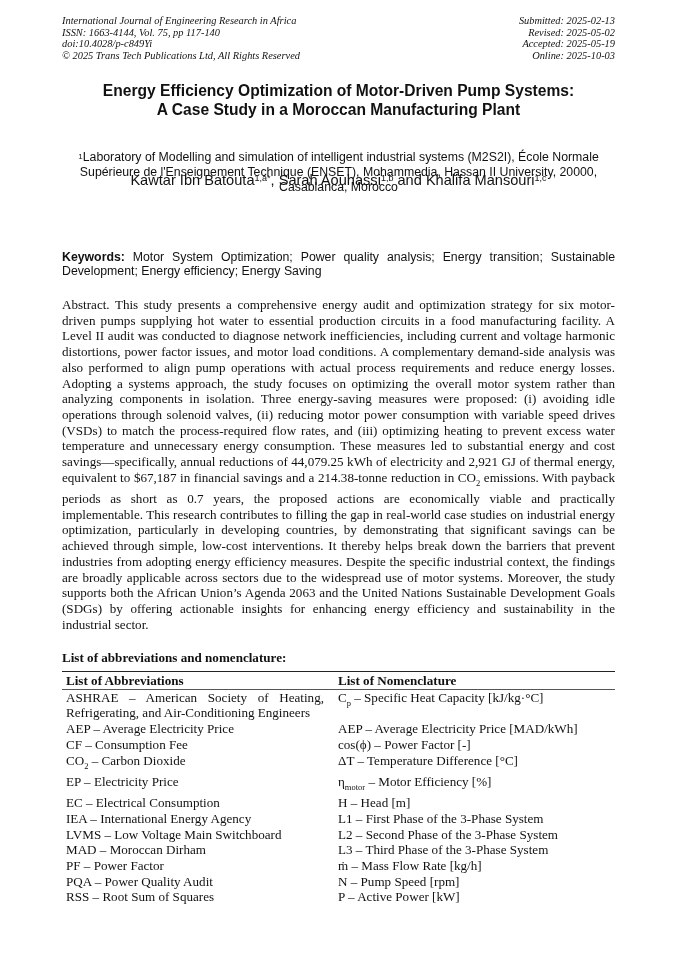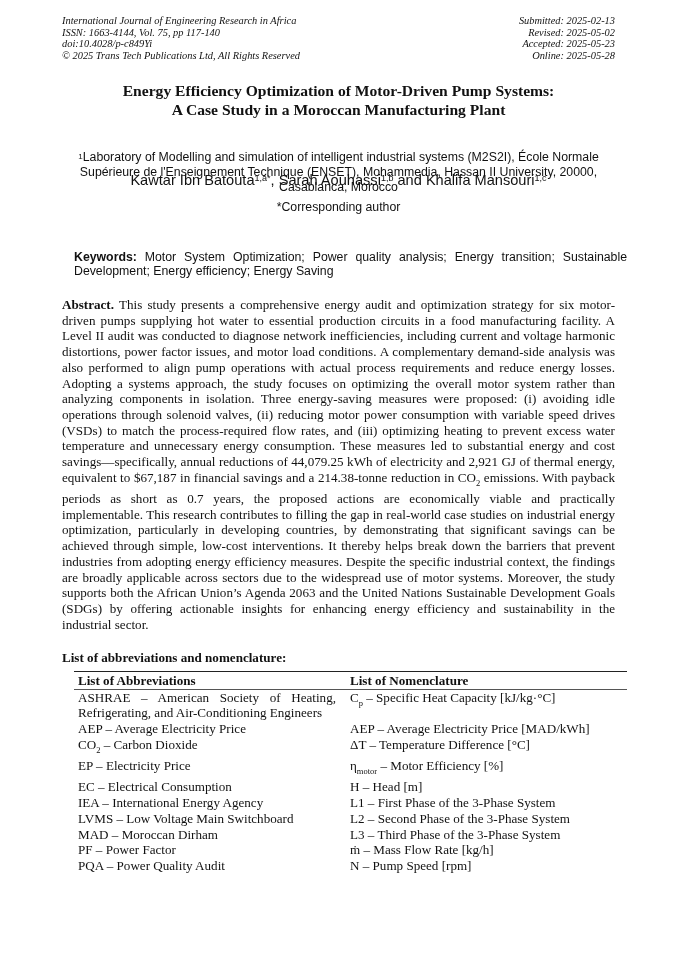--- a/index.html
+++ b/index.html
@@ -5,37 +5,37 @@
     html, body { margin: 0; padding: 0; background: #ffffff; }
     body { width: 678px; height: 959px; position: relative; overflow: hidden; color: #111; }
     .page { position: absolute; left: 62px; top: 0; width: 553px; }
     .serif { font-family: "Liberation Serif", "DejaVu Serif", serif; }
     .sans { font-family: "Liberation Sans", "DejaVu Sans", sans-serif; }
 
     .header { position: absolute; top: 15px; left: 0; width: 553px; font-style: italic; font-size: 10.4px; line-height: 11.6px; }
     .header .left { position: absolute; left: 0; top: 0; }
     .header .right { position: absolute; right: 0; top: 0; text-align: right; font-style: italic; }
 
-    .title { position: absolute; top: 81px; left: 0; width: 553px; text-align: center; font-weight: bold; font-size: 15.6px; line-height: 19px; font-family: Liberation Serif, serif; }
+    .title { position: absolute; top: 81px; left: 0; width: 553px; text-align: center; font-weight: bold; font-size: 15.6px; line-height: 19px; }
     .authors { position: absolute; top: 123px; left: 0; width: 553px; text-align: center; font-size: 14.6px; line-height: 18px; margin-top: 48px; }
     .authors sup { font-size: 9px; vertical-align: top; position: relative; top: -2px; }
     .affil { position: absolute; top: 150px; left: 0; width: 553px; text-align: center; font-size: 12.3px; line-height: 15.2px; }
     .affil sup { font-size: 8px; vertical-align: top; position: relative; top: -1px; }
     .emails { position: absolute; top: 200px; left: 0; width: 553px; text-align: center; font-size: 12.3px; line-height: 15.2px; }
     .emails sup { font-size: 8px; vertical-align: top; position: relative; top: -1px; }
 
-    .keywords { position: absolute; top: 250px; left: 12px; width: 553px; font-size: 12.3px; line-height: 14.4px; text-align: justify; }
+    .keywords { position: absolute; top: 250px; left: 0; width: 553px; font-size: 12.3px; line-height: 14.4px; text-align: justify; }
     .keywords b { font-weight: bold; }
 
     .abstract { position: absolute; top: 297px; left: 0; width: 553px; font-size: 13.1px; line-height: 15.7px; text-align: justify; }
-    .abstract b { font-weight: bold; }
+    .abstract b { font-weight: normal; }
 
     .nomen-heading { position: absolute; top: 650px; left: 0; font-size: 13.1px; font-weight: bold; }
 
-    .nomen-table { position: absolute; top: 671px; left: 12px; width: 553px; border-collapse: collapse; font-size: 13.1px; line-height: 15.7px; }
+    .nomen-table { position: absolute; top: 671px; left: 0; width: 553px; border-collapse: collapse; font-size: 13.1px; line-height: 15.7px; }
     .nomen-table th { text-align: left; font-weight: bold; padding: 1px 4px 0 4px; border-top: 1.3px solid #222; border-bottom: 1px solid #555; }
     .nomen-table td { vertical-align: top; padding: 0 4px; }
     .nomen-table td.abbr { width: 258px; text-align: justify; }
     .nomen-table th.abbr { width: 258px; }
     .nomen-table td.nom { padding-left: 10px; }
     .nomen-table th.nom { padding-left: 10px; }
     sub.small { font-size: 8.5px; }
   </style>
 </head>
 <body>
@@ -45,40 +45,39 @@
   <div class="header serif">
     <div class="left">
       <div>International Journal of Engineering Research in Africa</div>
       <div>ISSN: 1663-4144, Vol. 75, pp 117-140</div>
       <div>doi:10.4028/p-c849Yi</div>
       <div>© 2025 Trans Tech Publications Ltd, All Rights Reserved</div>
     </div>
     <div class="right">
       <div>Submitted: 2025-02-13</div>
       <div>Revised: 2025-05-02</div>
-      <div>Accepted: 2025-05-23</div>
-      <div>Online: 2025-05-28</div>
+      <div>Accepted: 2025-05-19</div>
+      <div>Online: 2025-10-03</div>
     </div>
   </div>
 
   <div class="title sans">
     <div>Energy Efficiency Optimization of Motor-Driven Pump Systems:</div>
     <div>A Case Study in a Moroccan Manufacturing Plant</div>
   </div>
 
   <div class="authors sans">
     <span>Kawtar Ibn Batouta</span><sup>1,a*</sup><span>, </span><span>Sarah Aouhassi</span><sup>1,b</sup><span> and </span><span>Khalifa Mansouri</span><sup>1,c</sup>
   </div>
 
   <div class="affil sans">
     <sup>1</sup><span>Laboratory of Modelling and simulation of intelligent industrial systems (M2S2I), École Normale Supérieure de l'Enseignement Technique (ENSET), Mohammedia, Hassan II University, 20000, Casablanca, Morocco</span>
   </div>
 
   <div class="emails sans">
-    <div>*Corresponding author</div>
   </div>
 
   <div class="keywords sans">
     <b>Keywords:</b> <span>Motor System Optimization; Power quality analysis; Energy transition; Sustainable Development; Energy efficiency; Energy Saving</span>
   </div>
 
   <div class="abstract serif">
     <b>Abstract.</b> <span>This study presents a comprehensive energy audit and optimization strategy for six motor-driven pumps supplying hot water to essential production circuits in a food manufacturing facility. A Level II audit was conducted to diagnose network inefficiencies, including current and voltage harmonic distortions, power factor issues, and motor load conditions. A complementary demand-side analysis was also performed to align pump operations with actual process requirements and reduce energy losses. Adopting a systems approach, the study focuses on optimizing the overall motor system rather than analyzing components in isolation. Three energy-saving measures were proposed: (i) avoiding idle operations through solenoid valves, (ii) reducing motor power consumption with variable speed drives (VSDs) to match the process-required flow rates, and (iii) optimizing heating to prevent excess water temperature and unnecessary energy consumption. These measures led to substantial energy and cost savings—specifically, annual reductions of 44,079.25 kWh of electricity and 2,921 GJ of thermal energy, equivalent to $67,187 in financial savings and a 214.38-tonne reduction in CO</span><sub class="small">2</sub><span> emissions. With payback periods as short as 0.7 years, the proposed actions are economically viable and practically implementable. This research contributes to filling the gap in real-world case studies on industrial energy optimization, particularly in developing countries, by demonstrating that significant savings can be achieved through simple, low-cost interventions. It thereby helps break down the barriers that prevent industries from adopting energy efficiency measures. Despite the specific industrial context, the findings are broadly applicable across sectors due to the widespread use of motor systems. Moreover, the study supports both the African Union’s Agenda 2063 and the United Nations Sustainable Development Goals (SDGs) by offering actionable insights for enhancing energy efficiency and sustainability in the industrial sector.</span>
   </div>
 
@@ -92,20 +91,24 @@
       </tr>
     </thead>
     <tbody>
       <tr>
         <td class="abbr">ASHRAE – American Society of Heating, Refrigerating, and Air-Conditioning Engineers</td>
         <td class="nom"><span>C</span><sub class="small">p</sub><span> – Specific Heat Capacity [kJ/kg·°C]</span></td>
       </tr>
       <tr>
         <td class="abbr">AEP – Average Electricity Price</td>
         <td class="nom">AEP – Average Electricity Price [MAD/kWh]</td>
+      </tr>
+      <tr>
+        <td class="abbr">CF – Consumption Fee</td>
+        <td class="nom">cos(ϕ) – Power Factor [-]</td>
       </tr>
       <tr>
         <td class="abbr"><span>CO</span><sub class="small">2</sub><span> – Carbon Dioxide</span></td>
         <td class="nom">ΔT – Temperature Difference [°C]</td>
       </tr>
       <tr>
         <td class="abbr">EP – Electricity Price</td>
         <td class="nom"><span>η</span><sub class="small">motor</sub><span> – Motor Efficiency [%]</span></td>
       </tr>
       <tr>
@@ -125,16 +128,20 @@
         <td class="nom">L3 – Third Phase of the 3-Phase System</td>
       </tr>
       <tr>
         <td class="abbr">PF – Power Factor</td>
         <td class="nom">ṁ – Mass Flow Rate [kg/h]</td>
       </tr>
       <tr>
         <td class="abbr">PQA – Power Quality Audit</td>
         <td class="nom">N – Pump Speed [rpm]</td>
       </tr>
+      <tr>
+        <td class="abbr">RSS – Root Sum of Squares</td>
+        <td class="nom">P – Active Power [kW]</td>
+      </tr>
     </tbody>
   </table>
 
 </div>
 
 </body></html>

